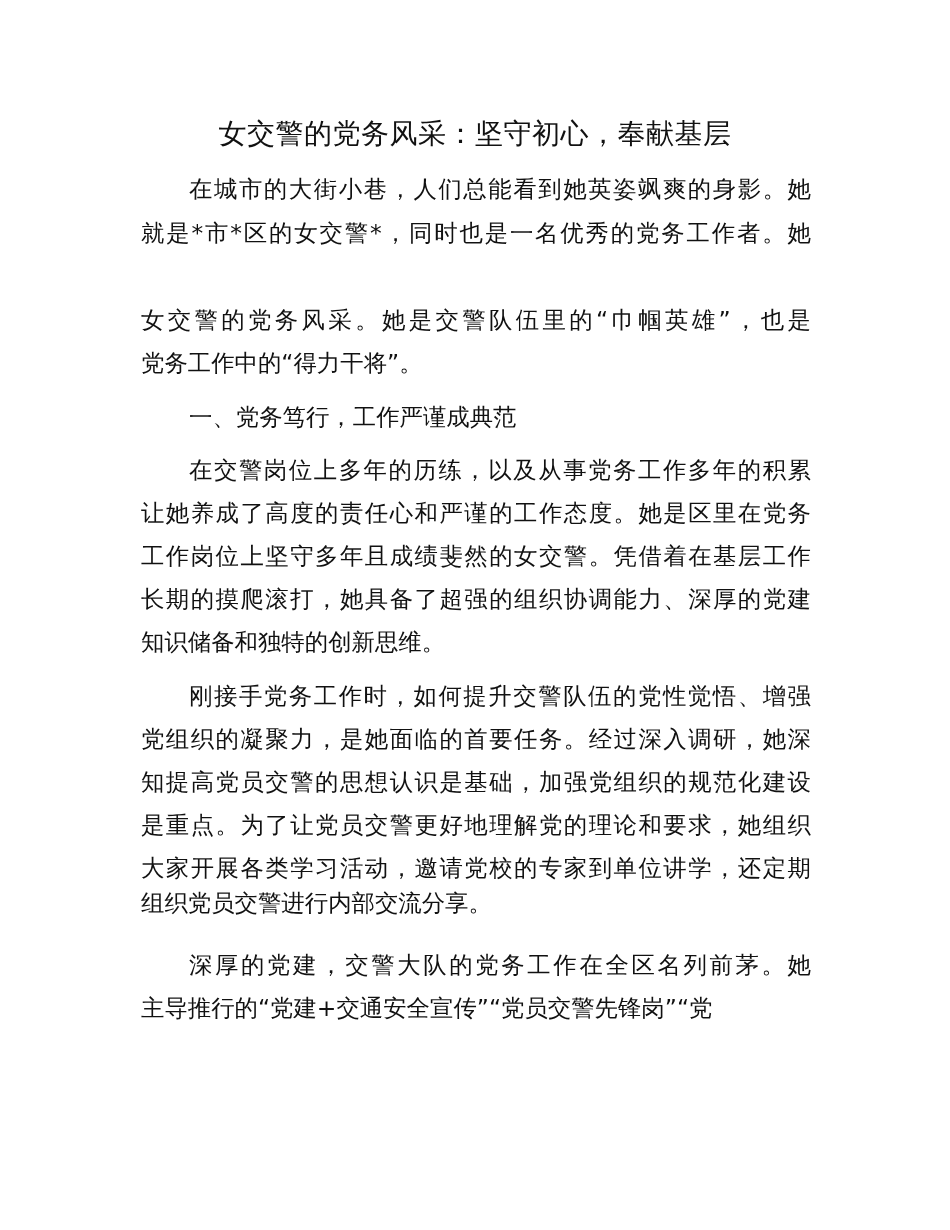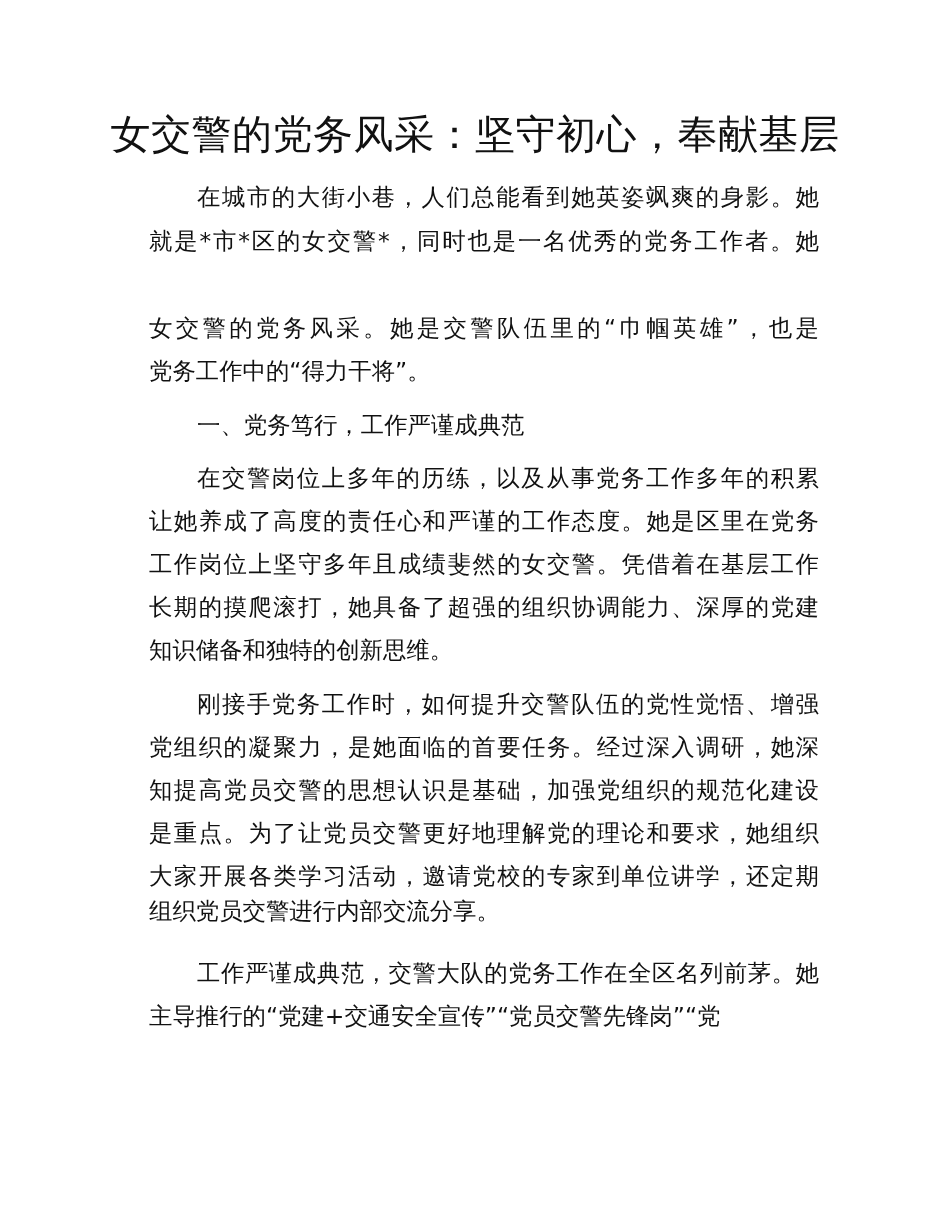--- a/index.html
+++ b/index.html
@@ -1,22 +1,22 @@
 <!DOCTYPE html>
 <html><head>
 <meta charset="utf-8">
 <style>
   html, body { margin: 0; padding: 0; background: #ffffff; }
   body { width: 950px; height: 1230px; position: relative; overflow: hidden;
          font-family: "DejaVu Sans", "Liberation Sans", sans-serif; color: #111111; }
   .page { position: absolute; left: 0; top: 0; width: 950px; height: 1230px; background: #fff; }
   .title { position: absolute; left: 0; width: 950px; top: 114px; text-align: center;
-           font-size: 40px; line-height: 40px; font-weight: normal; margin: 0; letter-spacing: 0.5px; }
+           font-size: 28px; line-height: 40px; font-weight: normal; margin: 0; letter-spacing: 0.5px; }
   .line { position: absolute; left: 141px; width: 670px; font-size: 23.4px; line-height: 30px;
-          white-space: nowrap; margin: 8px; text-align: justify; text-align-last: justify; }
+          white-space: nowrap; margin: 0; text-align: justify; text-align-last: justify; }
   .line.last { text-align-last: left; }
   .line.indent { left: 189px; width: 622px; }
 </style>
 </head>
 <body>
 
 <div class="page">
   <h1 class="title">女交警的党务风采：坚守初心，奉献基层</h1>
 
   <p class="line indent" style="top:174px">在城市的大街小巷，人们总能看到她英姿飒爽的身影。她</p>
@@ -32,15 +32,15 @@
   <p class="line" style="top:584px">长期的摸爬滚打，她具备了超强的组织协调能力、深厚的党建</p>
   <p class="line last" style="top:627px">知识储备和独特的创新思维。</p>
 
   <p class="line indent" style="top:681px">刚接手党务工作时，如何提升交警队伍的党性觉悟、增强</p>
   <p class="line" style="top:724px">党组织的凝聚力，是她面临的首要任务。经过深入调研，她深</p>
   <p class="line" style="top:767px">知提高党员交警的思想认识是基础，加强党组织的规范化建设</p>
   <p class="line" style="top:810px">是重点。为了让党员交警更好地理解党的理论和要求，她组织</p>
   <p class="line" style="top:853px">大家开展各类学习活动，邀请党校的专家到单位讲学，还定期</p>
   <p class="line last" style="top:888px">组织党员交警进行内部交流分享。</p>
 
-  <p class="line indent" style="top:950px">工作严谨成典范，交警大队的党务工作在全区名列前茅。她</p>
+  <p class="line indent" style="top:950px">深厚的党建，交警大队的党务工作在全区名列前茅。她</p>
   <p class="line last" style="top:993px">主导推行的“党建+交通安全宣传”“党员交警先锋岗”“党</p>
 </div>
 
 </body></html>

